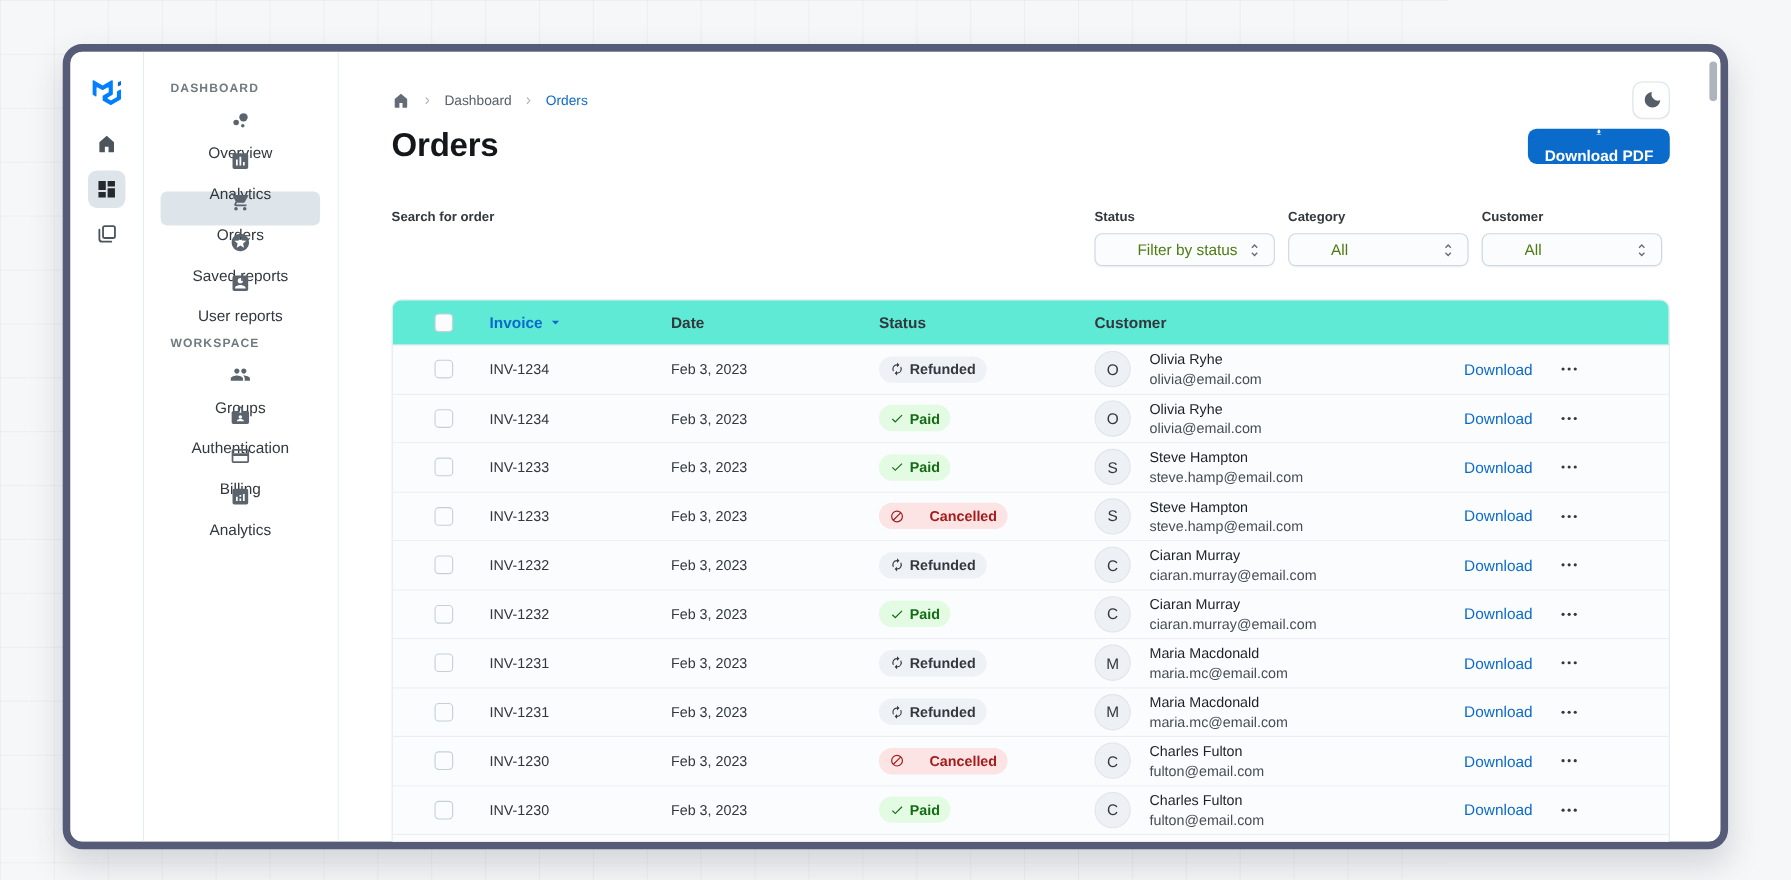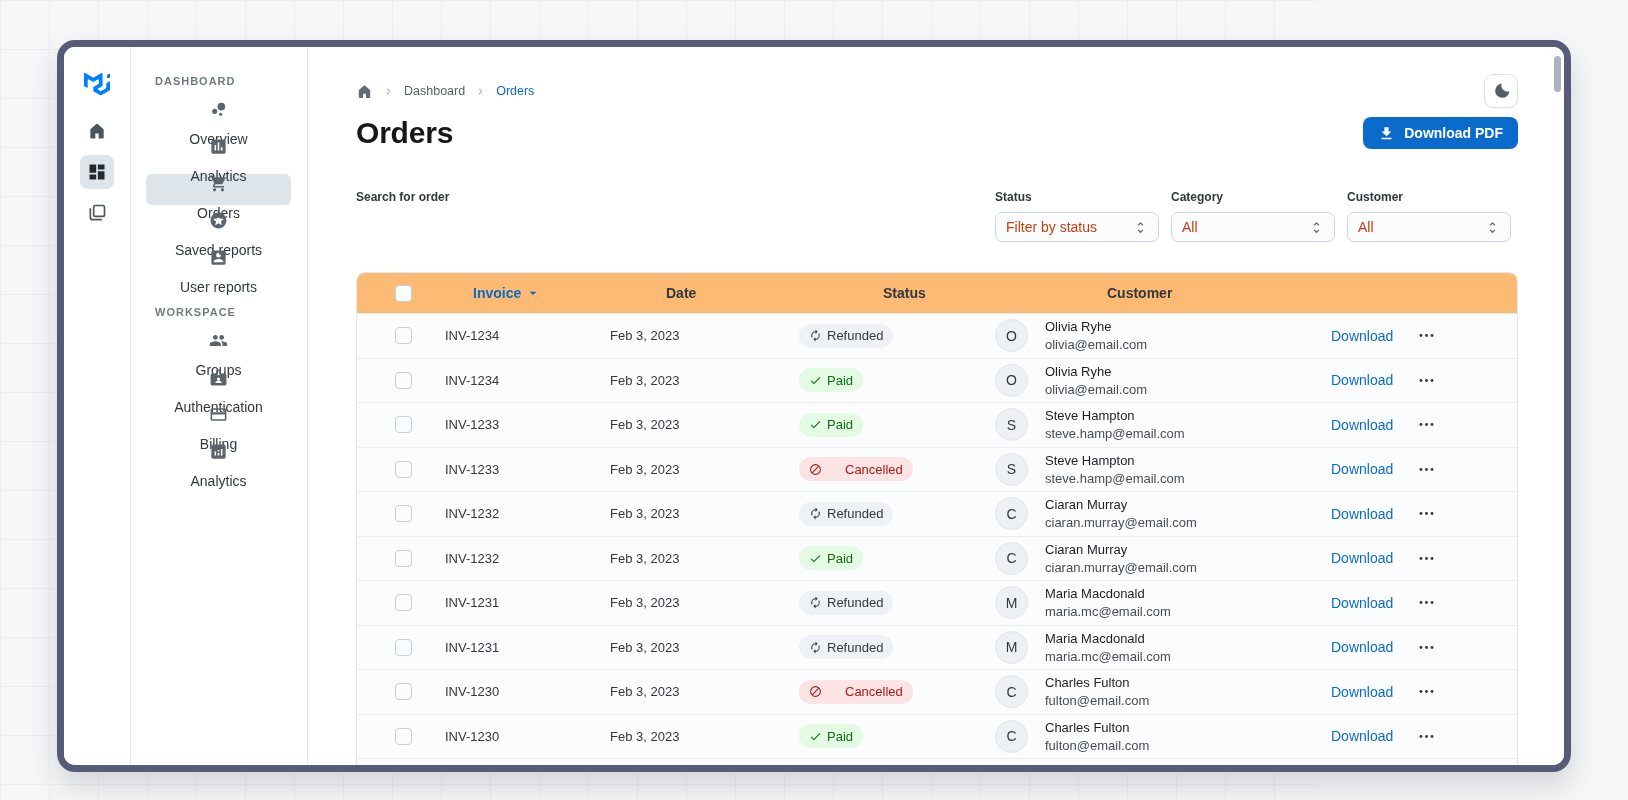--- a/index.html
+++ b/index.html
@@ -66,64 +66,64 @@
     width:34px; height:34px; border:1px solid #dce2e8; border-radius:9px;
     background:#fff; display:grid; place-items:center; cursor:pointer;
     box-shadow:0 1px 1px rgba(21,25,28,.04);
   }
   .toggle-btn svg { width:19px; height:19px; fill:#555e68; }
   .title-row { display:flex; justify-content:space-between; align-items:center; margin-top:8px; }
   h1.page-title { margin:0; font-size:30px; font-weight:700; color:#15181b; letter-spacing:-.2px; }
   .download-btn {
     height:32px; padding:0 15px; border:none; border-radius:8px;
     background:var(--primary,#0b6bcb); color:#fff; font-family:inherit;
-    font-size:14px; font-weight:600; display:flex; align-items:center; gap:9px; cursor:pointer;
+    font-size:14px; font-weight:600; display:flex; align-items:center; gap:9px; cursor:pointer;flex-direction:column;
   }
   .download-btn svg { width:17px; height:17px; fill:#fff; }
   
   .filters { display:flex; gap:13px; margin-top:40px; }
   .filter label { display:block; font-size:12px; font-weight:600; color:#32383e; margin-bottom:8px; }
   .control {
     height:30px; border:1px solid #cdd7e1; border-radius:7px; background:#fbfcfe;
     display:flex; align-items:center; padding:0 10px; gap:8px;
     box-shadow:0 1px 1px rgba(21,25,28,.03);
   }
   .f-search { width:626px; }
   .f-select { width:164px; }
   .f-select + .f-select { margin-left:-1px; }
   .control .search-ic { width:17px; height:17px; fill:#636b74; flex:0 0 auto; }
   .control input {
     border:none; outline:none; background:transparent; flex:1; min-width:0;
     font-family:inherit; font-size:14px; color:#32383e;
   }
   .control input::placeholder { color:#9aa3ac; }
   .select { justify-content:space-between; cursor:pointer; }
-  .select .value { flex:1; font-size:14px; color:#c2410c; white-space:nowrap; overflow:hidden; }
+  .select .value { flex:1; font-size:14px; color:#4d7c0f; white-space:nowrap; overflow:hidden;margin-left:28px; }
   .select .updown { width:15px; height:15px; fill:#636b74; flex:0 0 auto; }
   
   .table { margin-top:30px; border:1px solid #e3e8ed; border-radius:9px; overflow:hidden; background:#fbfcfe; }
   .thead, .trow {
     display:grid; grid-template-columns:50px 165px 189px 196px 1fr 162px;
     align-items:center; padding:0 24px 0 38px;
   }
   .thead {
-    height:41px; background:#fdba74; border-bottom:1px solid #e3e8ed;
-    font-size:14px; font-weight:600; color:#32383e;gap:28px;
+    height:41px; background:#5eead4; border-bottom:1px solid #e3e8ed;
+    font-size:14px; font-weight:600; color:#32383e;
   }
   .th-invoice { display:flex; align-items:center; gap:4px; color:var(--primary,#0b6bcb); cursor:pointer; }
   .th-invoice svg { width:16px; height:16px; fill:var(--primary,#0b6bcb); }
   .trow { height:44.5px; border-bottom:1px solid #eaedf1; font-size:13px; color:#32383e; background:#fbfcfe; }
   .trow:last-child { border-bottom:none; }
   .checkbox {
     width:17px; height:17px; border:1px solid #c3cfd9; border-radius:4px;
     background:#fbfcfe; cursor:pointer; display:inline-block;
   }
   .chip {
     display:inline-flex; align-items:center; gap:5px; height:24px; padding:0 10px;
-    border-radius:13px; font-size:13px; font-weight:400; width:max-content;
+    border-radius:13px; font-size:13px; font-weight:700; width:max-content;
   }
   .chip svg { width:13px; height:13px; fill:currentColor; }
   .chip-refunded { background:var(--chip-refunded-bg,#eef1f5); color:var(--chip-refunded-text,#32383e); }
   .chip-paid { background:var(--chip-paid-bg,#e3fbe3); color:var(--chip-paid-text,#136c13); }
   .chip-cancelled { background:var(--chip-cancelled-bg,#fce4e4); color:var(--chip-cancelled-text,#a31b1b);gap:23px; }
   .cell-customer { display:flex; align-items:center; gap:17px; min-width:0; }
   .avatar {
     width:33px; height:33px; border-radius:50%; background:#edf0f4; border:1px solid #e0e5ea;
     display:grid; place-items:center; font-size:14px; font-weight:500; color:#32383e; flex:0 0 auto;
   }

